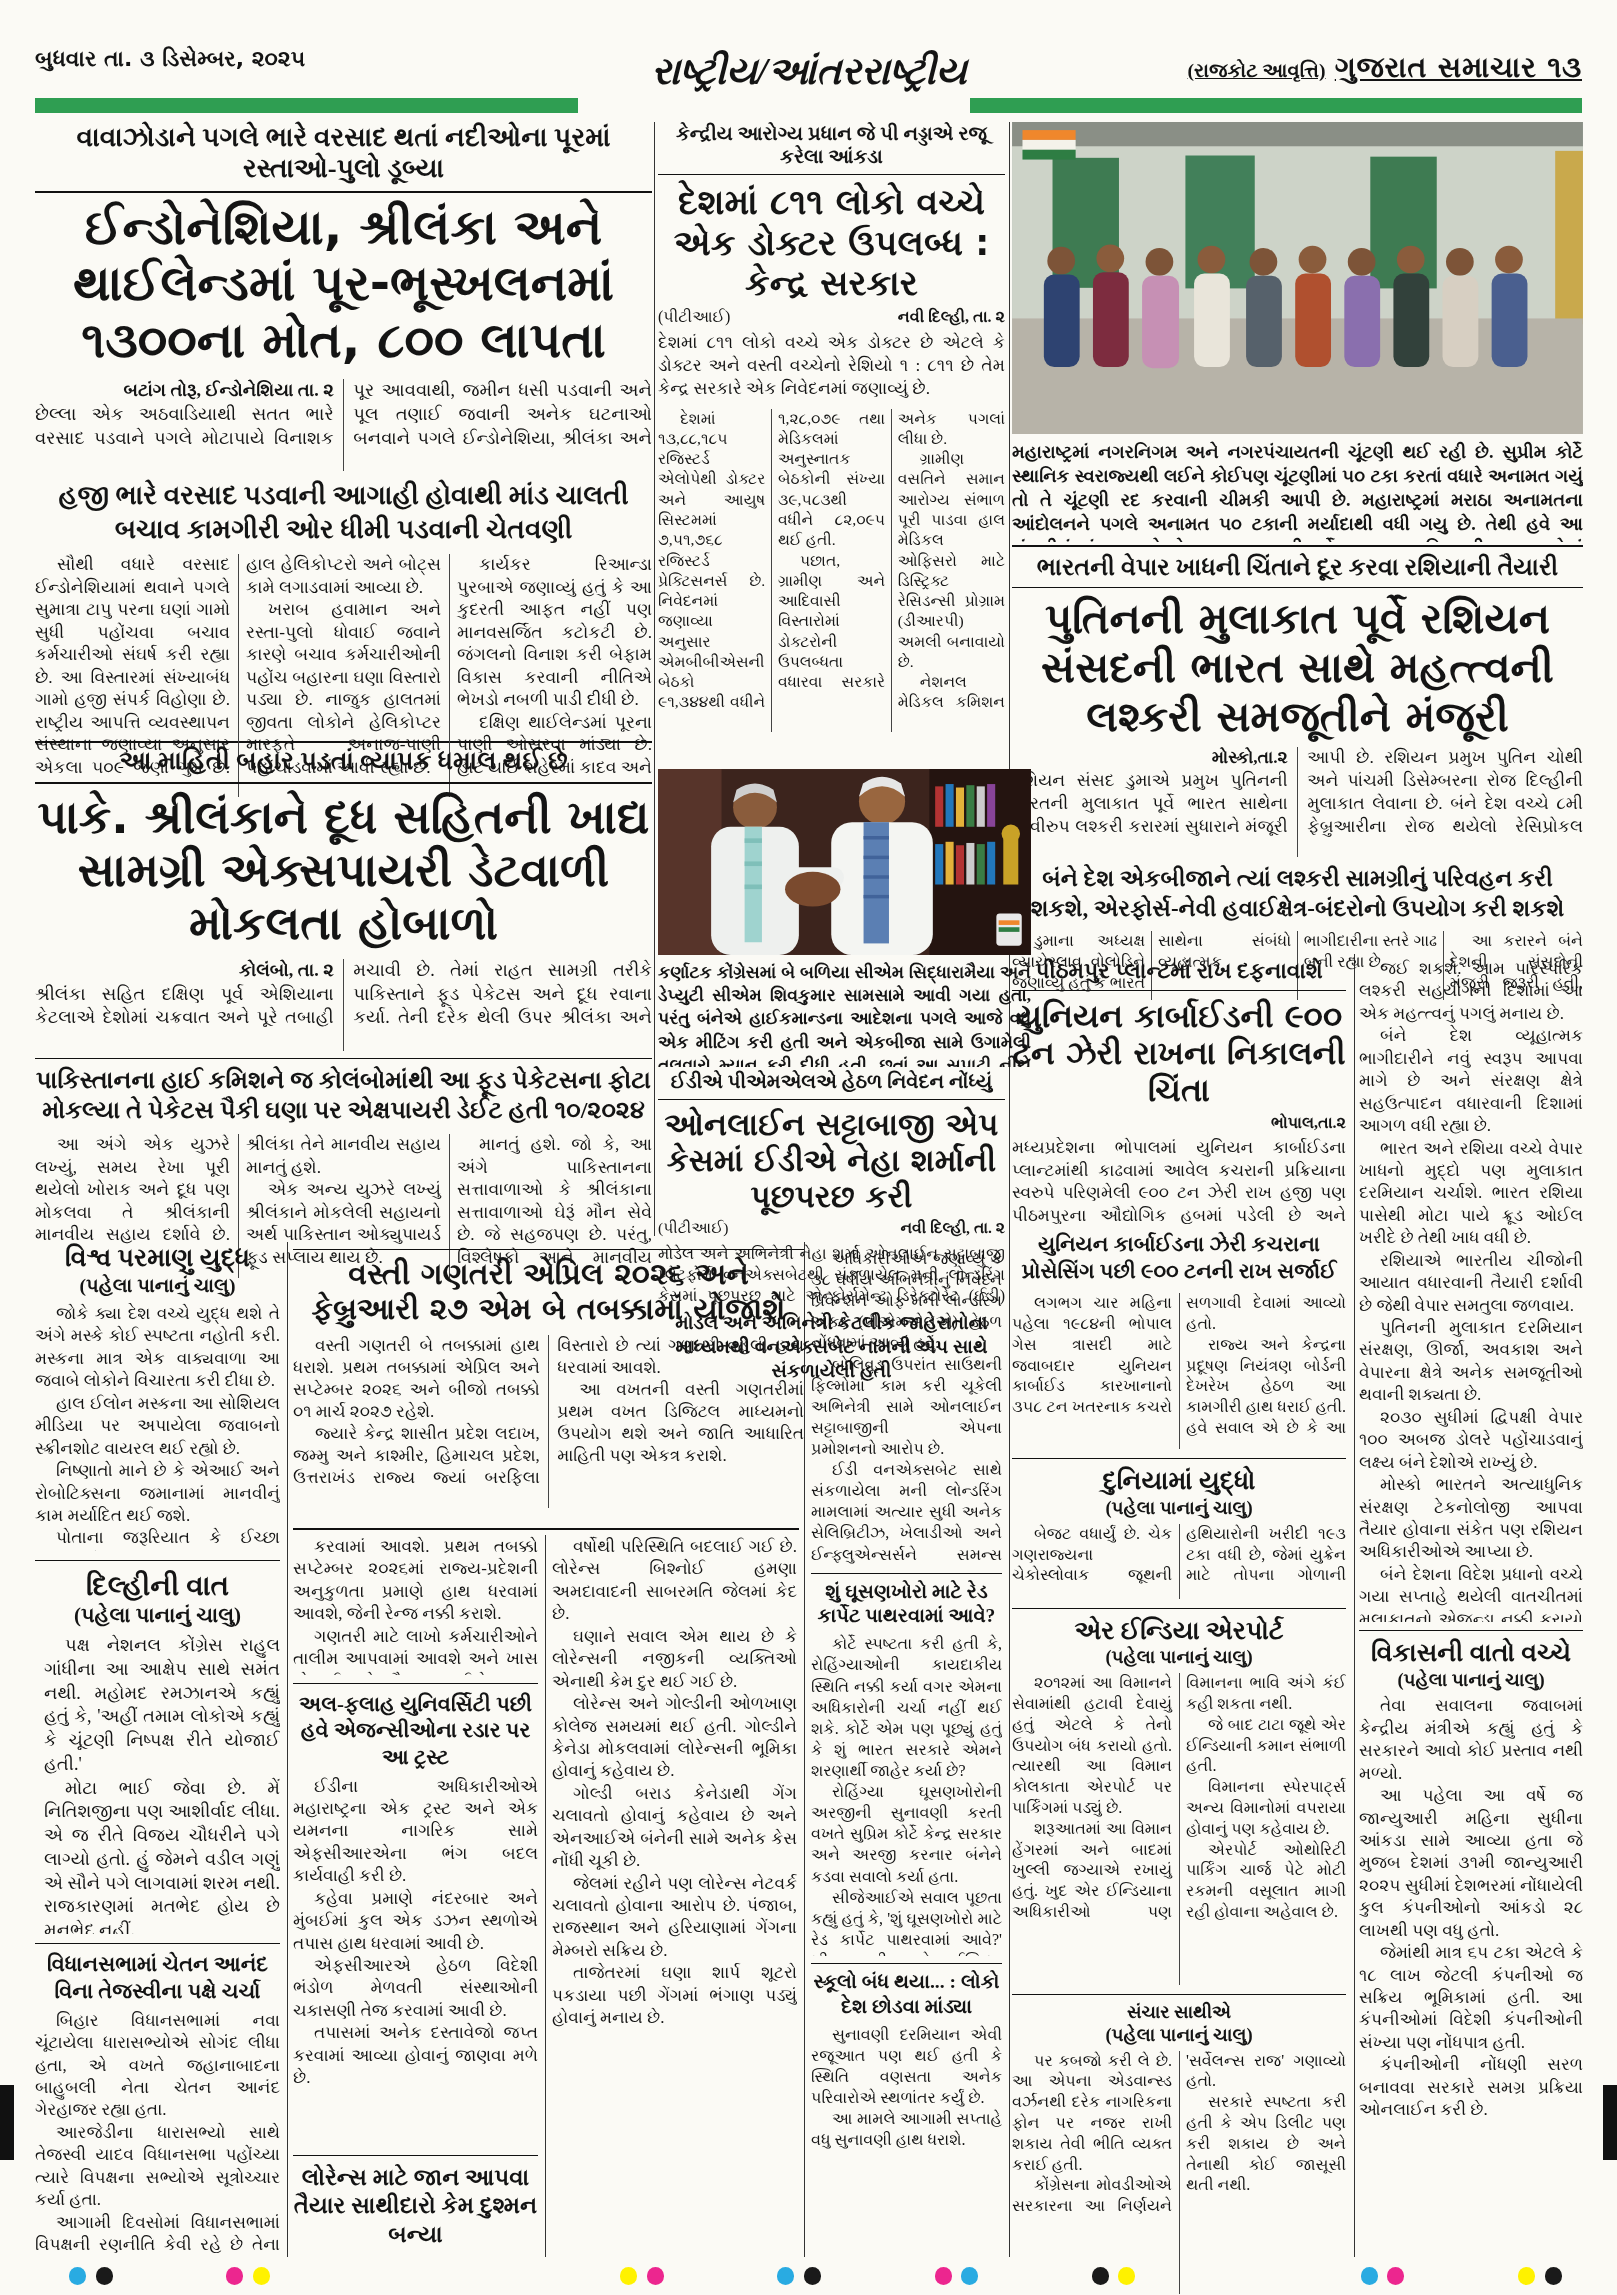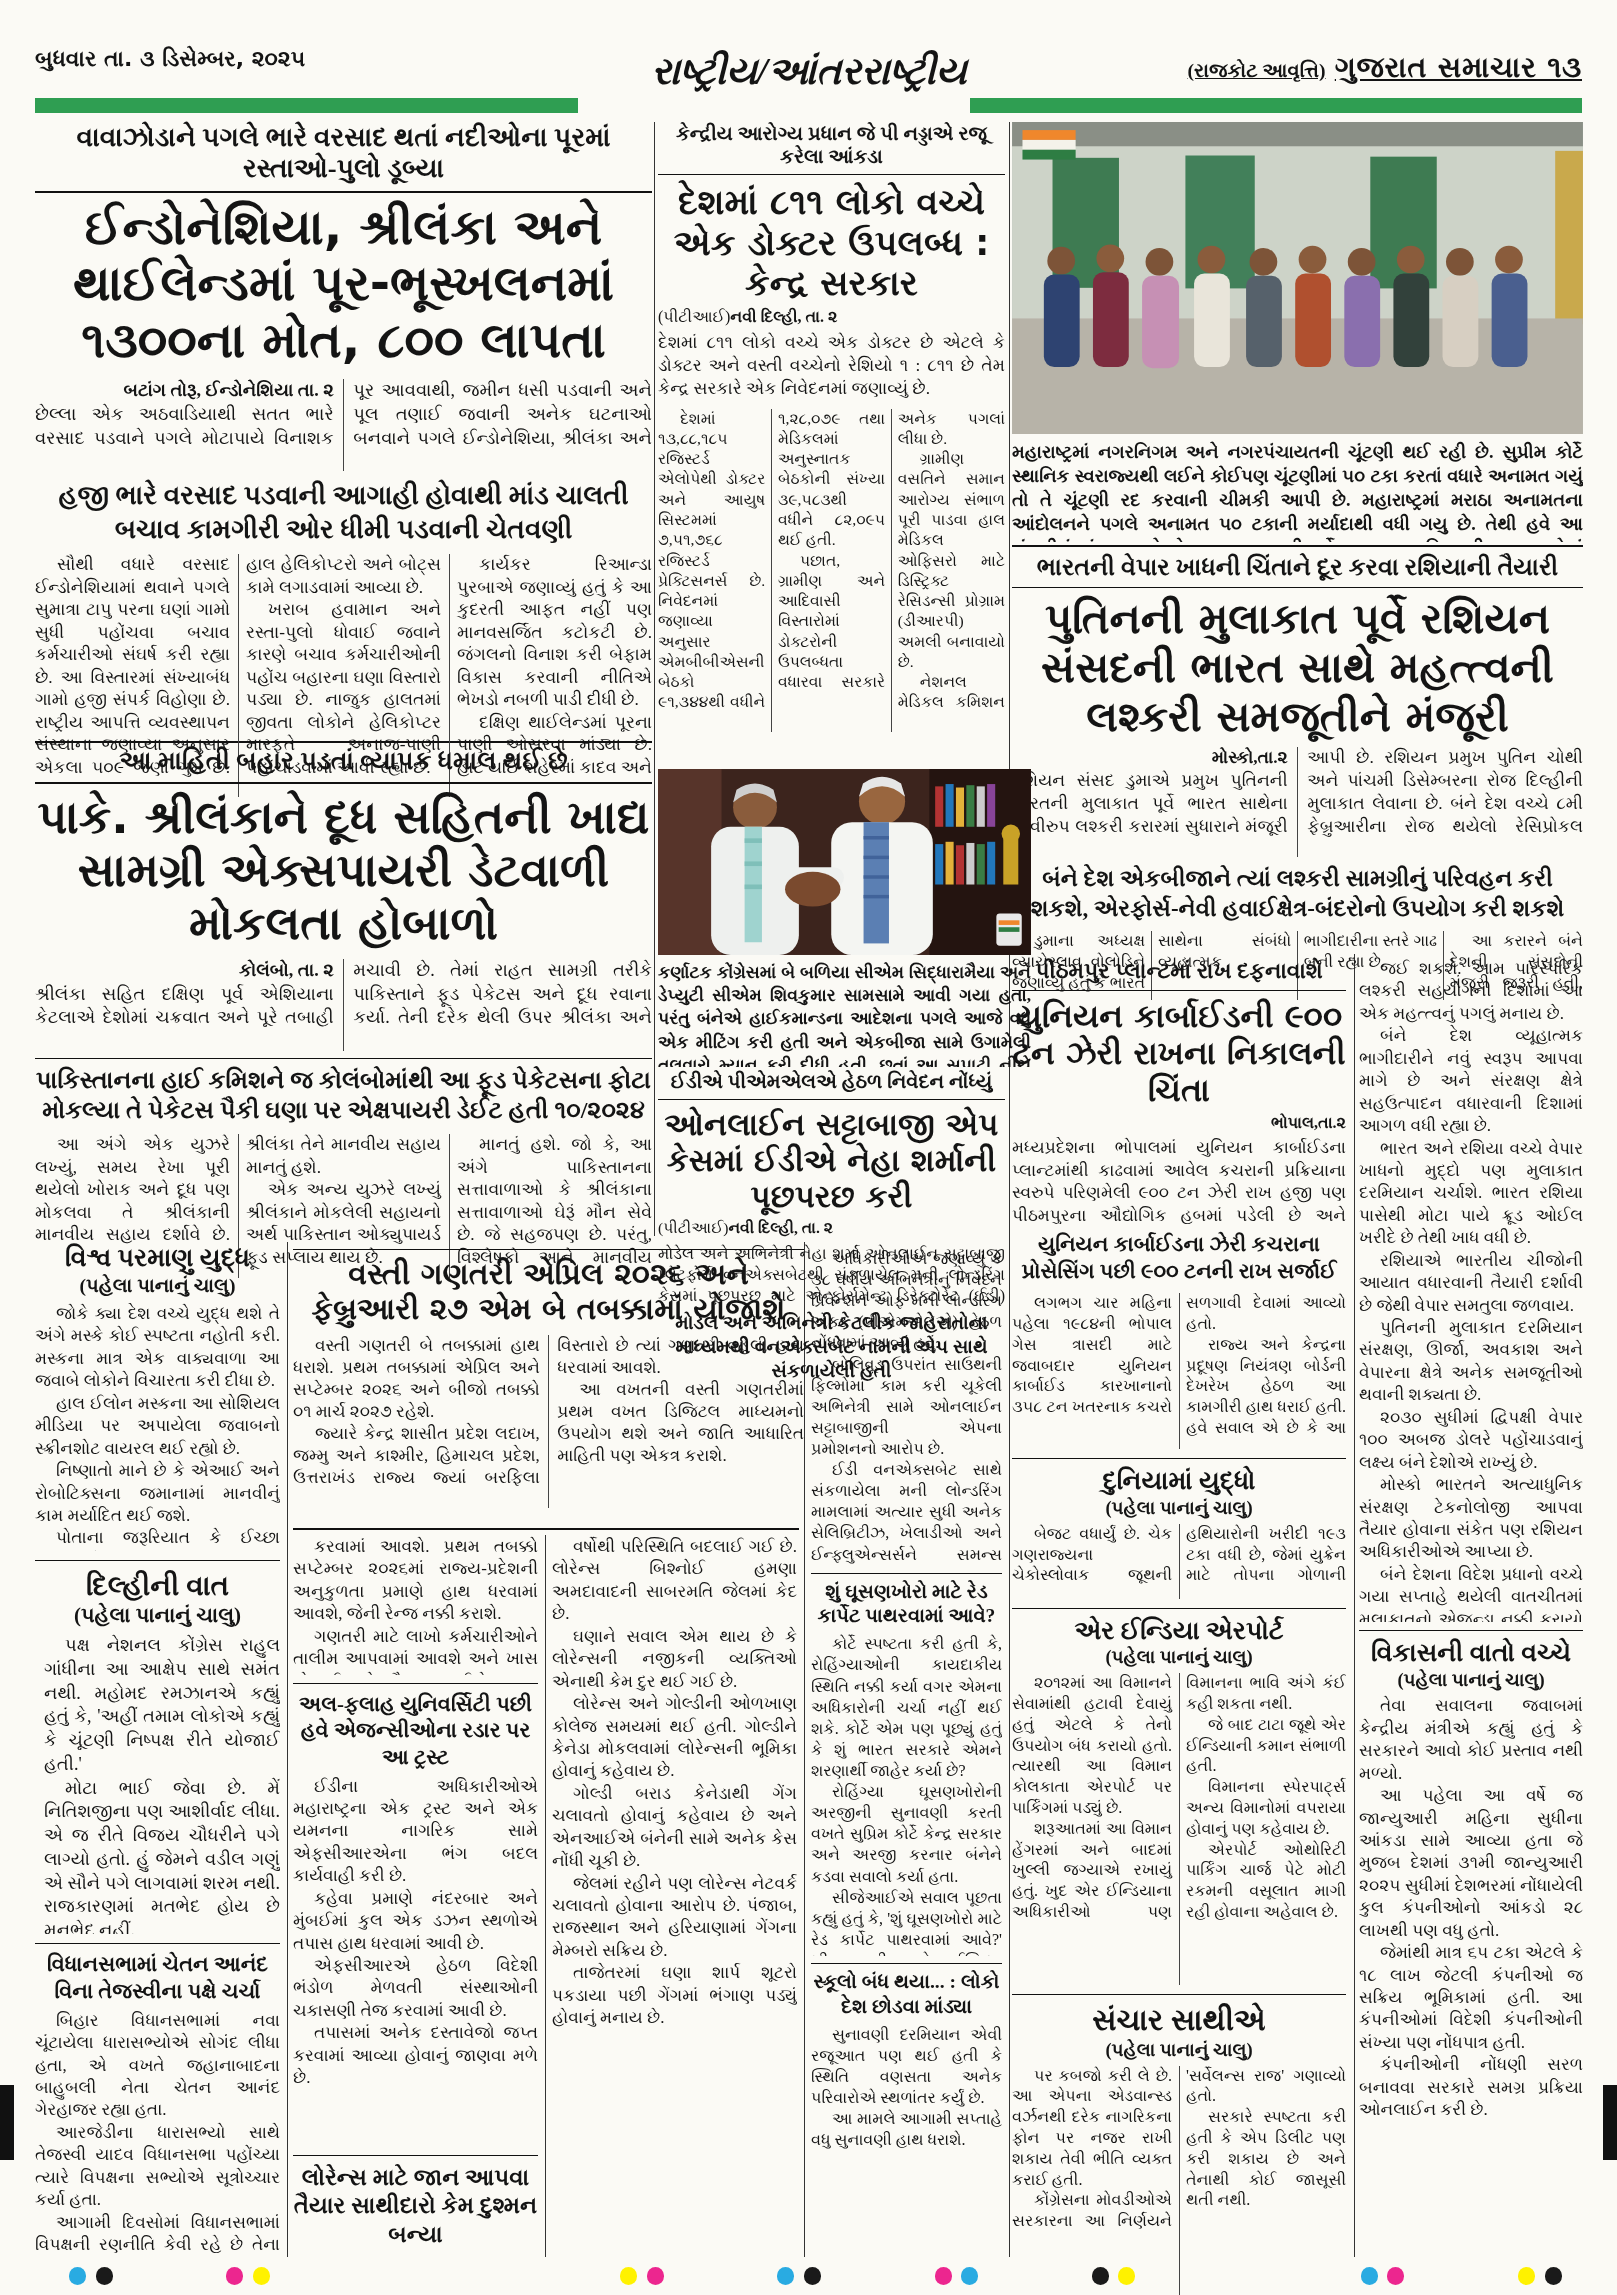--- a/index.html
+++ b/index.html
@@ -10,21 +10,21 @@
   
   .m-date{font-size:22px;font-weight:bold;}
   .m-right{display:flex;align-items:baseline;gap:9.2px;}
   .m-ed{font-size:19.6px;font-weight:bold;}
   .m-paper{font-size:29px;font-weight:900;letter-spacing:0.6px;}
   .m-sec{font-size:38px;font-weight:bold;font-style:italic;text-align:center;}
   .greenbar{position:absolute;height:15px;background:#2f9e52;}
   
   .kicker{font-weight:bold;text-align:center;border-bottom:2.3px solid #111;padding-bottom:5.8px;line-height:1.18;}
   .hl{font-weight:bold;text-align:center;line-height:1.16;margin:7px 0 0;}
-  .byline{display:flex;font-weight:bold;margin-top:4.6px;}
+  .byline{display:flex;justify-content:space-between;font-weight:bold;margin-top:4.6px;}
   .agency{font-weight:normal;}
   .intro{text-align:justify;margin-top:5.8px;line-height:1.32;}
   .twocol{column-count:2;column-gap:19.6px;column-rule:1.2px solid #444;}
   .dl{display:block;text-align:right;font-weight:bold;}
   .deck{font-weight:bold;text-align:center;line-height:1.28;margin-top:7px;}
   .cols{text-align:justify;column-gap:16px;column-rule:1.2px solid #444;margin-top:8px;overflow:hidden;line-height:1.3;}
   .cols p, .onecol p, .intro p{margin:0;}
   .cols p{text-indent:22px;}
   .onecol{text-align:justify;overflow:hidden;line-height:1.32;}
   .onecol p{text-indent:21px;}
@@ -172,21 +172,21 @@
       <div class="cols" style="column-count:2;font-size:16px;height:312px;column-gap:14px;margin-top:4.6px;">
           <p>૨૦૧૨માં આ વિમાનને સેવામાંથી હટાવી દેવાયું હતું એટલે કે તેનો ઉપયોગ બંધ કરાયો હતો. ત્યારથી આ વિમાન કોલકાતા એરપોર્ટ પર પાર્કિંગમાં પડ્યું છે.</p>
           <p>શરૂઆતમાં આ વિમાન હેંગરમાં અને બાદમાં ખુલ્લી જગ્યાએ રખાયું હતું. ખુદ એર ઈન્ડિયાના અધિકારીઓ પણ વિમાનના ભાવિ અંગે કંઈ કહી શકતા નથી.</p>
           <p>જે બાદ ટાટા જૂથે એર ઈન્ડિયાની કમાન સંભાળી હતી.</p>
           <p>વિમાનના સ્પેરપાર્ટ્સ અન્ય વિમાનોમાં વપરાયા હોવાનું પણ કહેવાય છે.</p>
           <p>એરપોર્ટ ઓથોરિટી પાર્કિંગ ચાર્જ પેટે મોટી રકમની વસૂલાત માગી રહી હોવાના અહેવાલ છે.</p>
         </div>
     </div>
 
     <div class="sec-rule" style="margin-top:9.2px;padding-top:5.8px;">
-      <div class="cont-title" style="font-size:30px;">સંચાર સાથીએ</div>
+      <div class="cont-title" style="font-size:18px;">સંચાર સાથીએ</div>
       <div class="cont-sub" style="font-size:18.5px;">(પહેલા પાનાનું ચાલુ)</div>
       <div class="cols" style="column-count:2;font-size:16px;height:243px;column-gap:14px;margin-top:4.6px;">
           <p>પર કબજો કરી લે છે. આ એપના એડવાન્સ્ડ વર્ઝનથી દરેક નાગરિકના ફોન પર નજર રાખી શકાય તેવી ભીતિ વ્યક્ત કરાઈ હતી.</p>
           <p>કોંગ્રેસના મોવડીઓએ સરકારના આ નિર્ણયને 'સર્વેલન્સ રાજ' ગણાવ્યો હતો.</p>
           <p>સરકારે સ્પષ્ટતા કરી હતી કે એપ ડિલીટ પણ કરી શકાય છે અને તેનાથી કોઈ જાસૂસી થતી નથી.</p>
         </div>
     </div>
   </section>
 
   <section class="abs" style="left:1359px;top:958px;width:224px;">

